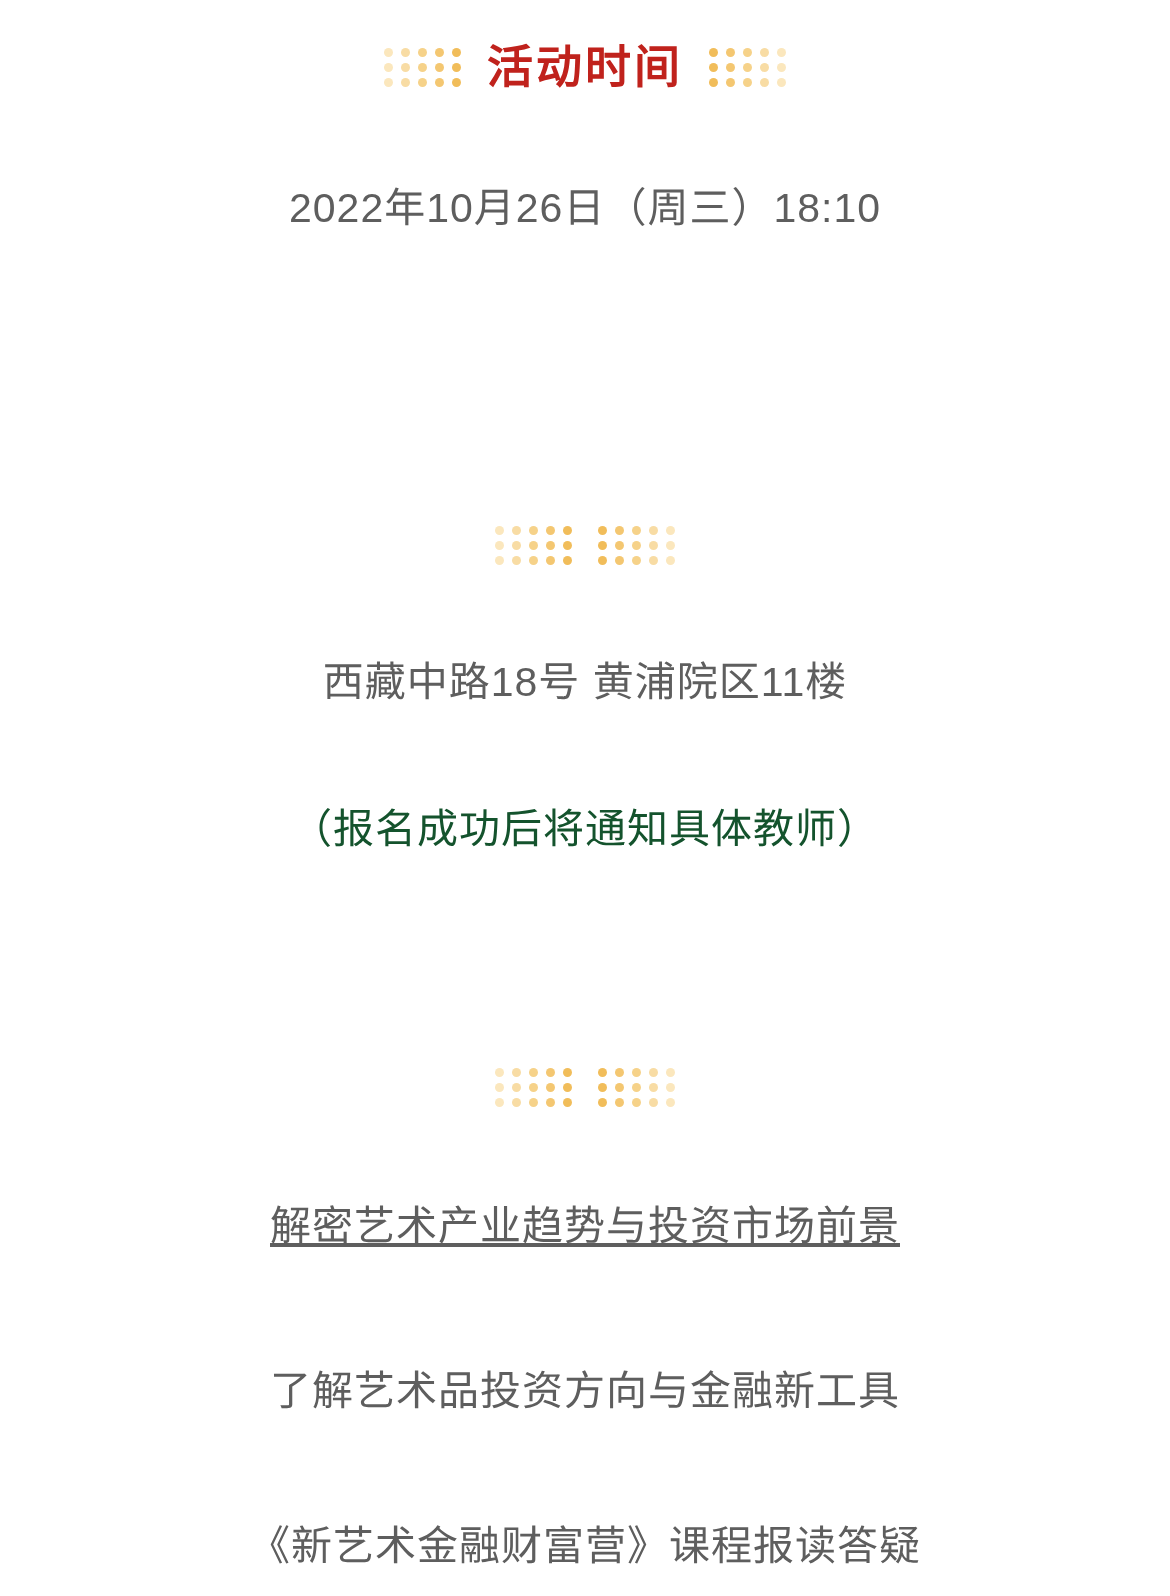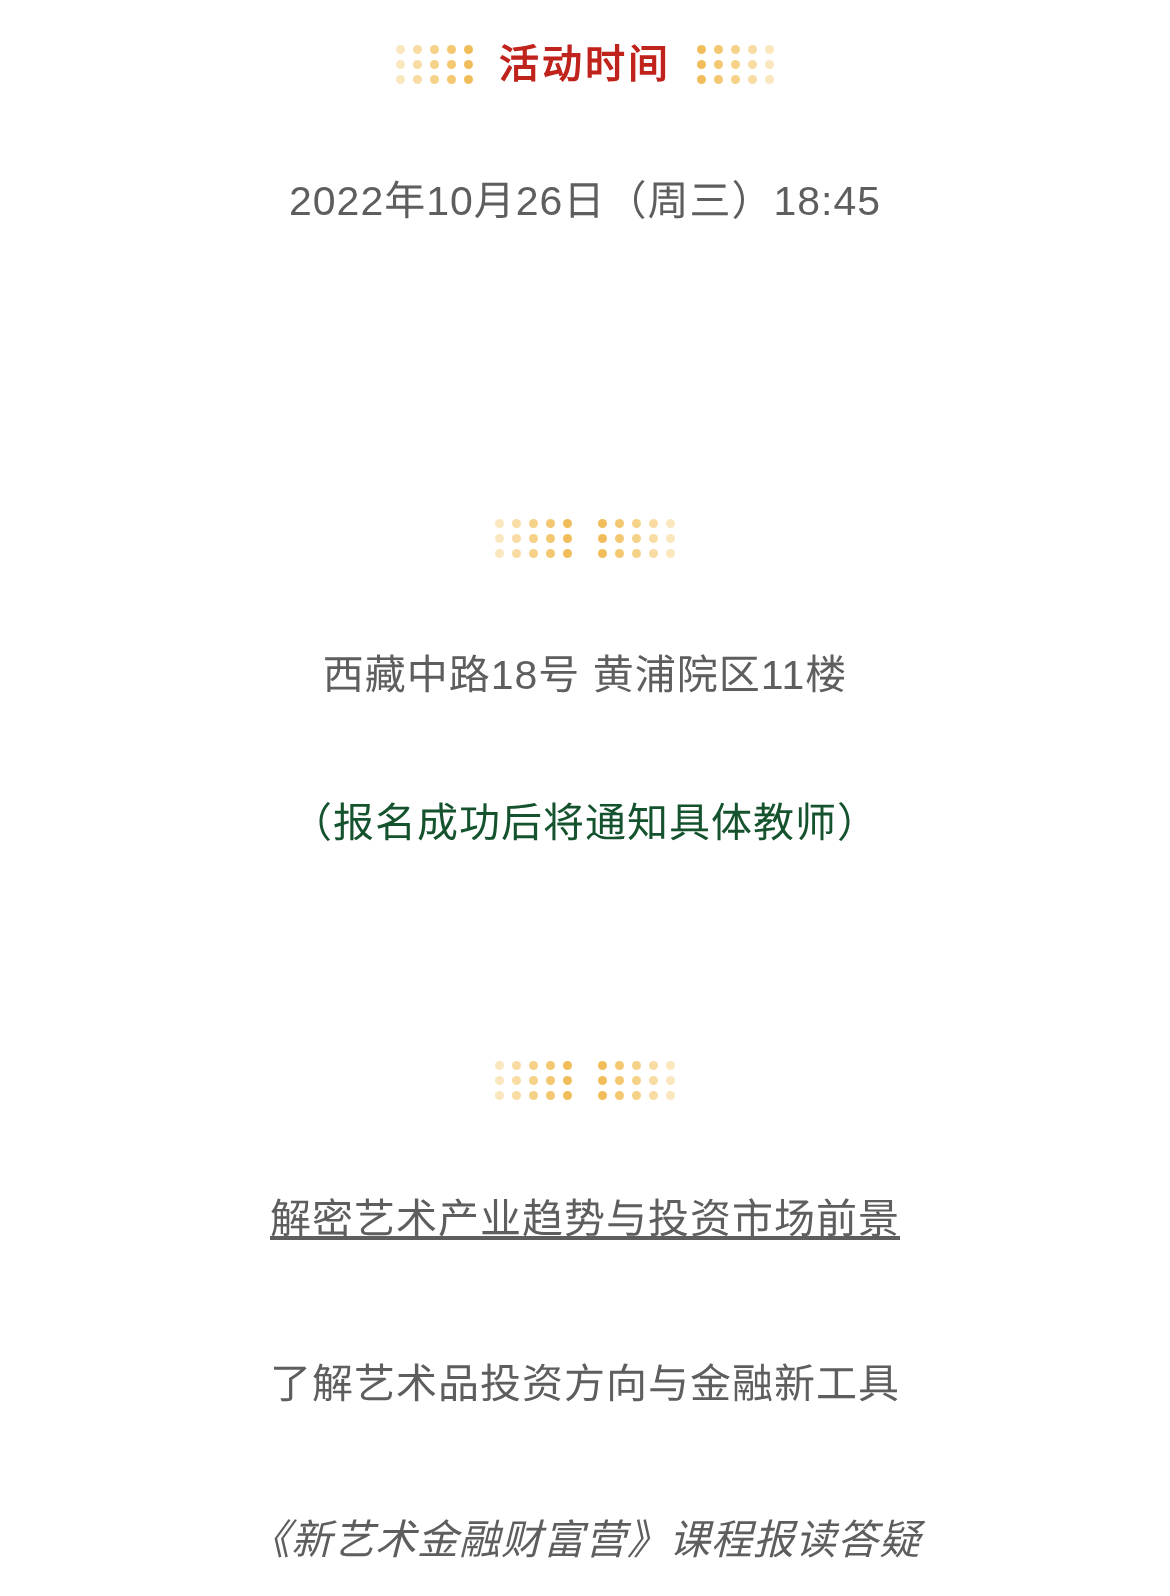--- a/index.html
+++ b/index.html
@@ -24,21 +24,21 @@
 
   
   .section-heading {
     display: flex;
     align-items: center;
     justify-content: center;
     gap: 26px;
   }
 
   .heading-text {
-    font-size: 40px;
+    font-size: 46px;
     font-weight: bold;
     color: #c0221c;
     letter-spacing: 3px;
     line-height: 1.1;
     white-space: nowrap;
   }
 
   .dots {
     display: grid;
     grid-template-columns: repeat(5, 9px);
@@ -82,21 +82,21 @@
   .block-time       { padding-top: 42px; }
   .time-value       { margin-top: 88px; }
 
   .block-place      { padding-top: 290px; }
   .place-value      { margin-top: 90px; }
   .place-note       { margin-top: 92px; }
 
   .block-highlight  { padding-top: 210px; }
   .hl-1             { margin-top: 92px; text-decoration: underline; }
   .hl-2             { margin-top: 110px; }
-  .hl-3             { margin-top: 100px; font-style: italic; }
+  .hl-3             { margin-top: 100px; }
   .tail             { height: 70px; }
 </style>
 </head>
 <body>
 
 <div class="page">
 
   <div class="block-time">
     <div class="section-heading">
       <span class="dots left">
@@ -128,21 +128,21 @@
           <i></i>
           <i></i>
           <i></i>
         <i></i>
           <i></i>
           <i></i>
           <i></i>
           <i></i>
       </span>
     </div>
-    <div class="body-line time-value">2022年10月26日（周三）18:45</div>
+    <div class="body-line time-value">2022年10月26日（周三）18:10</div>
   </div>
 
   <div class="block-place">
     <div class="section-heading">
       <span class="dots left">
         <i></i>
           <i></i>
           <i></i>
           <i></i>
           <i></i>

